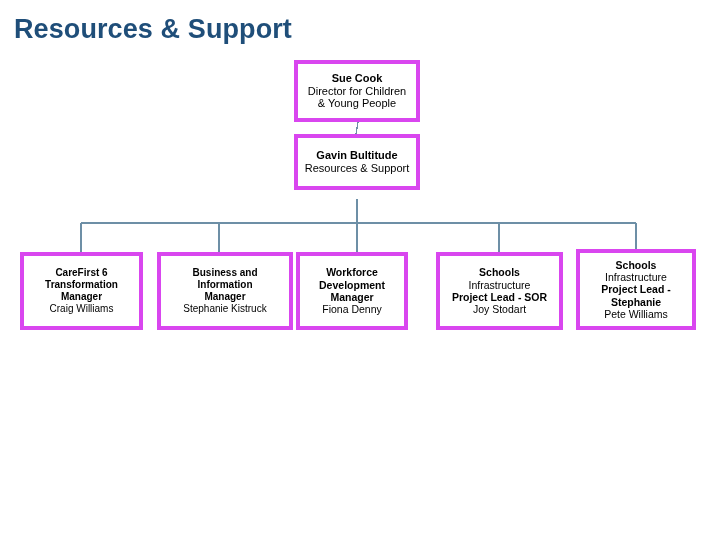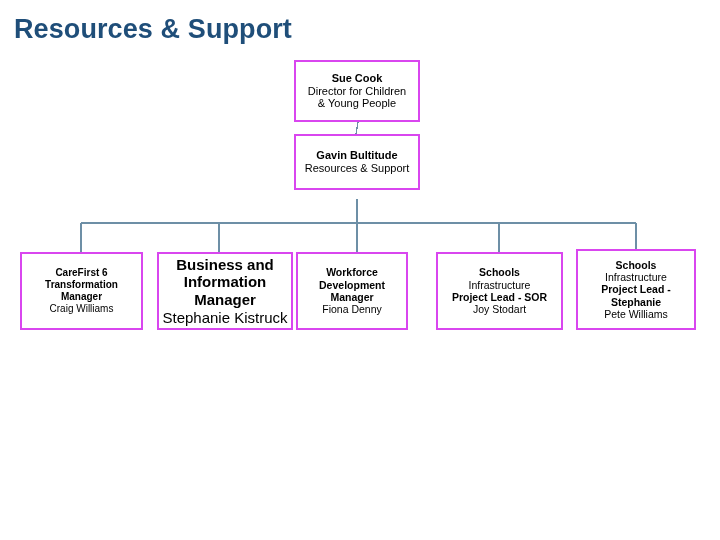--- a/index.html
+++ b/index.html
@@ -35,42 +35,42 @@
     top: 0;
     width: 720px;
     height: 540px;
     pointer-events: none;
   }
 
   
   .org-box {
     position: absolute;
     box-sizing: border-box;
-    border: 2px solid #d946ef;
+    border: 4px solid #d946ef;
     background: #ffffff;
     display: flex;
     flex-direction: column;
     align-items: center;
     justify-content: center;
     text-align: center;
     line-height: 1.18;
   }
   .org-line {
     display: block;
     white-space: nowrap;
   }
   .org-line.bold { font-weight: bold; }
   .org-line.reg  { font-weight: normal; }
 
   
   #box-director  { left: 294px; top: 60px;  width: 126px; height: 62px;  font-size: 11px; }
   #box-resources { left: 294px; top: 134px; width: 126px; height: 56px;  font-size: 11px; }
 
   #box-carefirst   { left: 20px;  top: 252px; width: 123px; height: 78px; font-size: 10px; }
-  #box-business    { left: 157px; top: 252px; width: 136px; height: 78px; font-size: 15px; }
+  #box-business    { left: 157px; top: 252px; width: 136px; height: 78px; font-size: 10px; }
   #box-workforce   { left: 296px; top: 252px; width: 112px; height: 78px; font-size: 10.5px; }
   #box-sor         { left: 436px; top: 252px; width: 127px; height: 78px; font-size: 10.5px; }
   #box-academies   { left: 576px; top: 249px; width: 120px; height: 81px; font-size: 10.5px; }
 </style>
 </head>
 <body>
 
 <div id="page-title">Resources &amp; Support</div>
 
 <svg id="connectors" viewBox="0 0 720 540" width="720" height="540" xmlns="http://www.w3.org/2000/svg">

